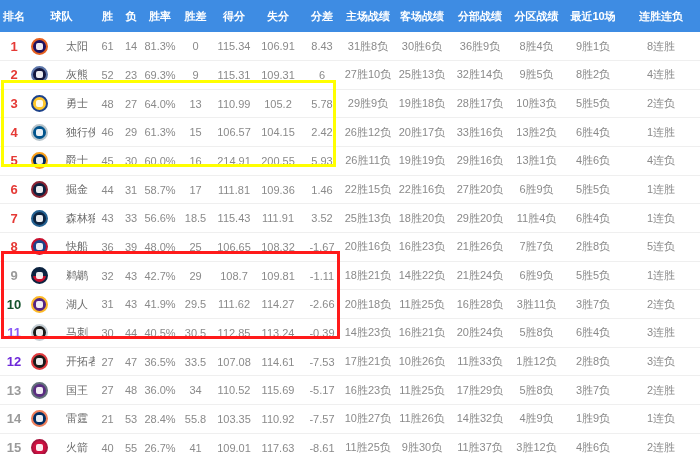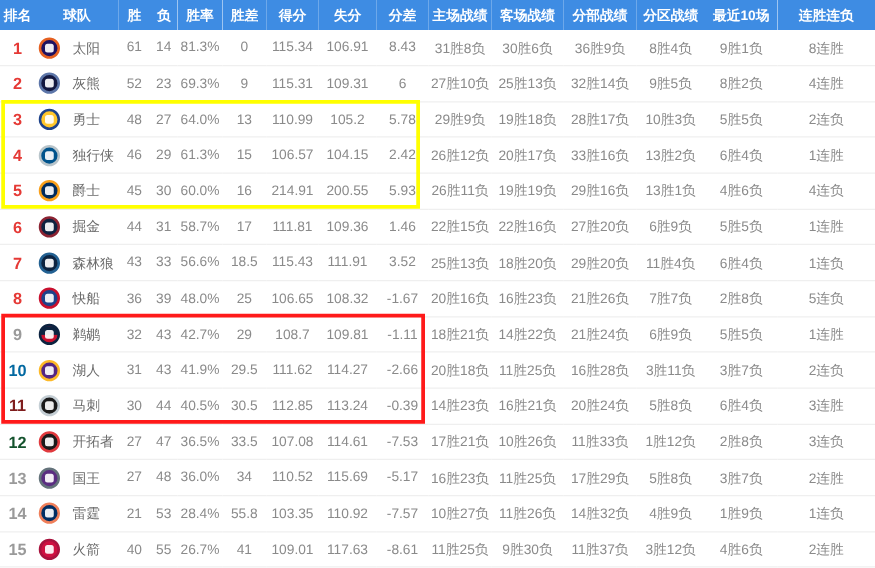--- a/index.html
+++ b/index.html
@@ -8,33 +8,33 @@
     --cell-text:#8a8a8a; --row-border:#efefef;
     --yellow-box:#ffff00; --red-box:#ff1a1a;
   }
   *{box-sizing:border-box; margin:0; padding:0;}
   body{
     width:700px; height:454px; background:#ffffff; overflow:hidden;
     font-family:"Liberation Sans","DejaVu Sans",sans-serif;
   }
   .standings-wrap{position:relative; width:700px; height:454px; background:#fff;}
   table{width:700px; border-collapse:collapse; table-layout:fixed;}
-  thead tr{height:24px; background:var(--header-bg);}
+  thead tr{height:32px; background:var(--header-bg);}
   thead th{
     color:var(--header-text); font-size:11px; font-weight:bold;
     text-align:center; white-space:nowrap; overflow:hidden;
   }
   tbody tr{height:28.66px; border-bottom:1px solid var(--row-border); background:#fff;}
   tbody td{
     font-size:11px; color:var(--cell-text); text-align:center;
     white-space:nowrap; overflow:hidden; vertical-align:middle;
   }
   td.c-rank .rank{font-size:13px; font-weight:bold;}
   td.c-team{text-align:left;}
-  .team-cell{display:flex; align-items:center; gap:10px; padding-left:3px;}
+  .team-cell{display:flex; align-items:center; gap:18px; padding-left:3px;}
   .logo{
     width:17px; height:17px; border-radius:50%;
     border:2px solid #333; background:#333; flex:0 0 auto;
     display:flex; align-items:center; justify-content:center;
   }
   .logo-core{
     width:7px; height:7px; border-radius:2px;
     background:rgba(255,255,255,0.92);
   }
   .team-name{font-size:11px; color:#6b6b6b;}
@@ -294,21 +294,21 @@
     <td>109.81</td>
     <td>-1.11</td>
     <td>18胜21负</td>
     <td>14胜22负</td>
     <td>21胜24负</td>
     <td>6胜9负</td>
     <td>5胜5负</td>
     <td>1连胜</td>
   </tr>
         <tr>
-    <td class="c-rank"><span class="rank" style="color: #0369a1;">10</span></td>
+    <td class="c-rank"><span class="rank" style="color: #14532d;">10</span></td>
     <td class="c-team">
       <span class="team-cell">
         <span class="logo" style="border-color: rgb(253, 185, 39); background: rgb(85, 37, 131);">
                 <span class="logo-core"></span>
               </span>
         <span class="team-name">湖人</span>
       </span>
     </td>
     <td>31</td>
     <td>43</td>
@@ -318,21 +318,21 @@
     <td>114.27</td>
     <td>-2.66</td>
     <td>20胜18负</td>
     <td>11胜25负</td>
     <td>16胜28负</td>
     <td>3胜11负</td>
     <td>3胜7负</td>
     <td>2连负</td>
   </tr>
         <tr>
-    <td class="c-rank"><span class="rank" style="color: #7f1d1d;">11</span></td>
+    <td class="c-rank"><span class="rank" style="color: #8b5cf6;">11</span></td>
     <td class="c-team">
       <span class="team-cell">
         <span class="logo" style="border-color: rgb(196, 206, 212); background: rgb(26, 26, 26);">
                 <span class="logo-core"></span>
               </span>
         <span class="team-name">马刺</span>
       </span>
     </td>
     <td>30</td>
     <td>44</td>
@@ -342,21 +342,21 @@
     <td>113.24</td>
     <td>-0.39</td>
     <td>14胜23负</td>
     <td>16胜21负</td>
     <td>20胜24负</td>
     <td>5胜8负</td>
     <td>6胜4负</td>
     <td>3连胜</td>
   </tr>
         <tr>
-    <td class="c-rank"><span class="rank" style="color: #14532d;">12</span></td>
+    <td class="c-rank"><span class="rank" style="color: #6d28d9;">12</span></td>
     <td class="c-team">
       <span class="team-cell">
         <span class="logo" style="border-color: rgb(224, 58, 62); background: rgb(26, 26, 26);">
                 <span class="logo-core"></span>
               </span>
         <span class="team-name">开拓者</span>
       </span>
     </td>
     <td>27</td>
     <td>47</td>

